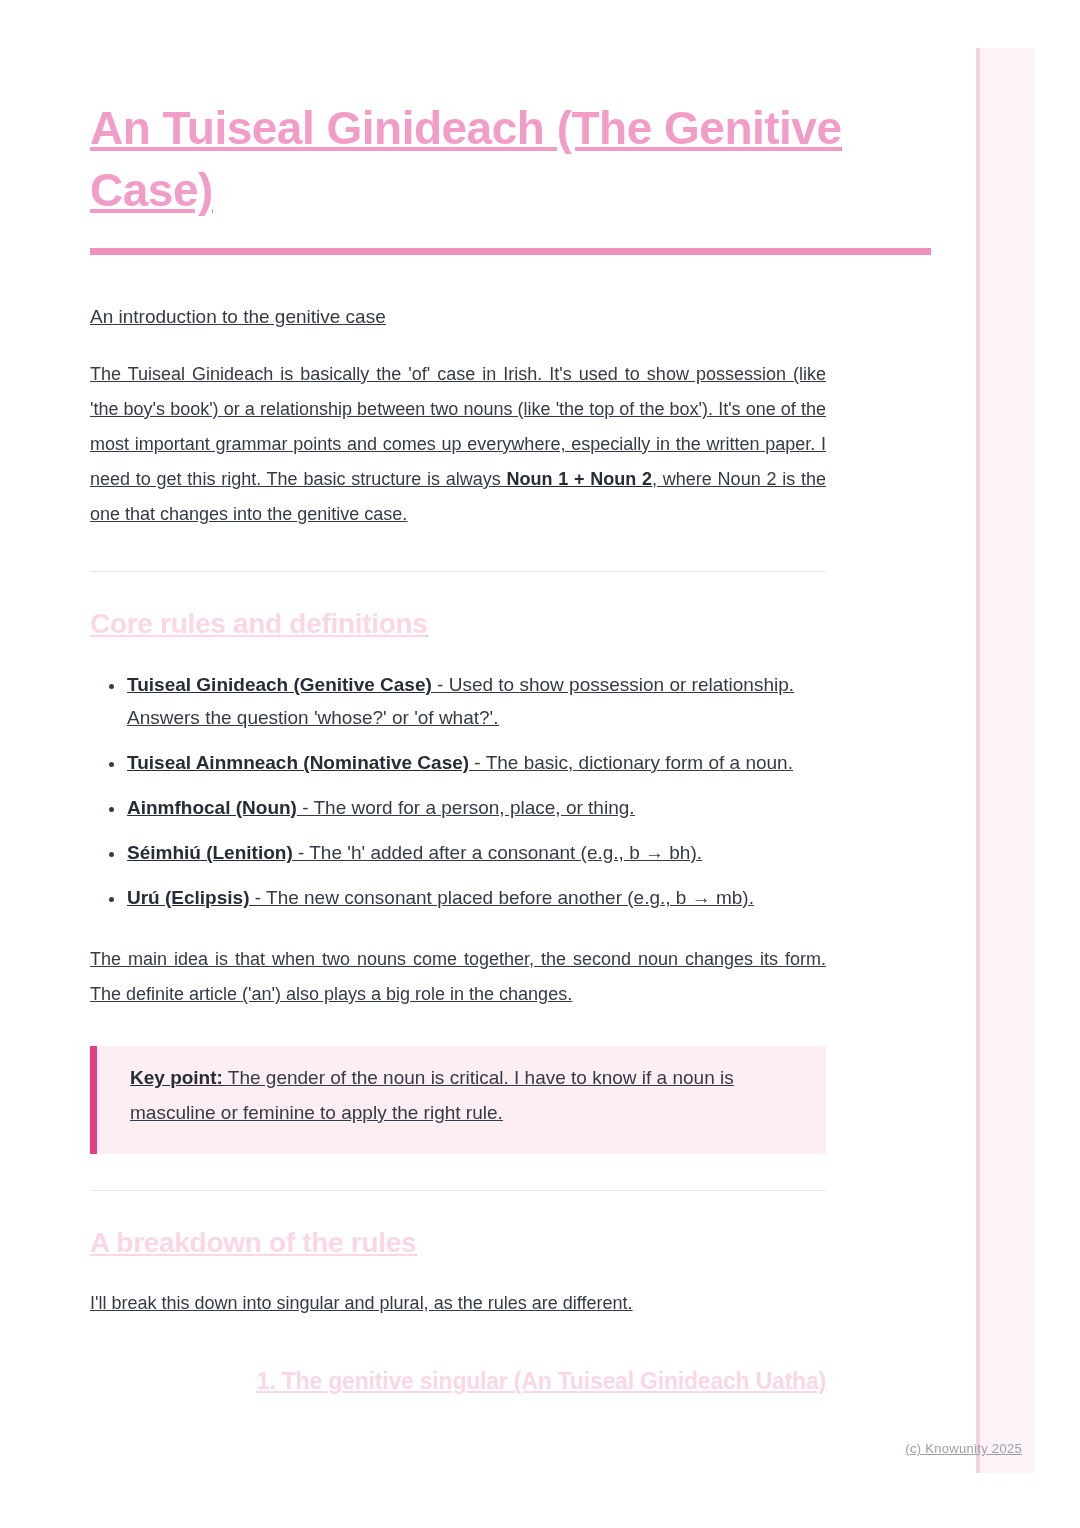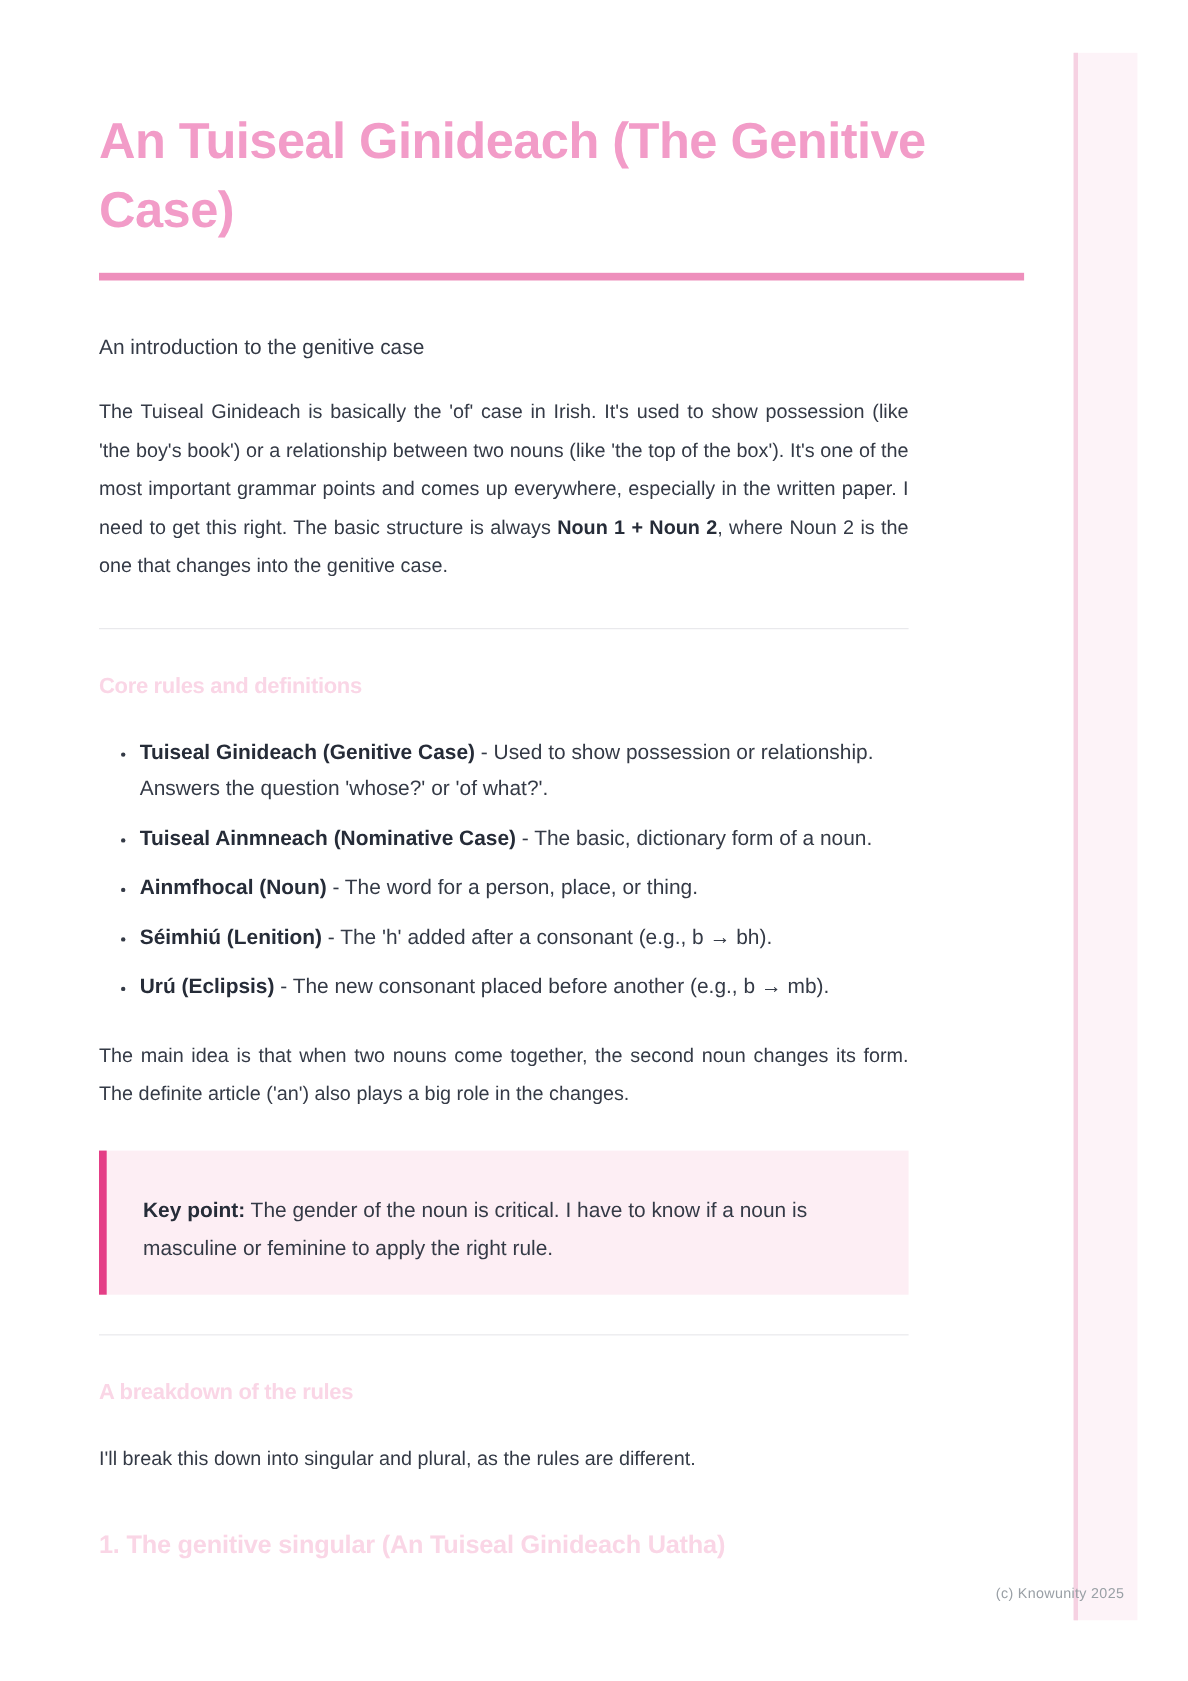--- a/index.html
+++ b/index.html
@@ -8,21 +8,21 @@
     --heading-pink:#fad6e6;
     --callout-border:#e43e86;
     --callout-bg:#fdeef4;
     --stripe-fill:#fdf3f8;
     --stripe-border:#f6d1e2;
     --body-text:#343a46;
     --bold-text:#262c38;
     --divider:#e7e7ea;
     --footer-text:#9aa0a6;
   }
-  *{box-sizing:border-box;}
+  *{box-sizing:border-box;text-decoration:underline;}
   html,body{margin:0;padding:0;}
   body{
     width:1080px;height:1528px;
     background:#ffffff;
     font-family:"Liberation Sans", sans-serif;
     color:var(--body-text);
     position:relative;
     overflow:hidden;
   }
   .side-stripe{
@@ -48,47 +48,48 @@
   p.lead{margin:50px 0 0;font-size:19px;line-height:24px;}
   p.body{margin:28px 0 0;font-size:18px;line-height:35px;}
   .justify{text-align:justify;}
   hr.divider{
     margin:39px 0 0;border:none;height:0;
     border-top:1px solid var(--divider);width:736px;
   }
   hr.divider-2{margin-top:36px;}
   h2.section-heading{
     margin:34px 0 0;
-    font-size:20px;line-height:36px;font-weight:bold;
+    font-size:28px;line-height:36px;font-weight:bold;
     color:var(--heading-pink);
     letter-spacing:-0.3px;
   }
   ul.defs{
     margin:26px 0 0;padding:0 0 0 35px;list-style:disc;
   }
   ul.defs li{
     font-size:19px;line-height:33px;margin:0 0 12px;
     padding-left:2px;
   }
   ul.defs li::marker{color:var(--body-text);font-size:15px;}
   strong{font-weight:bold;color:var(--bold-text);}
   p.summary{}
   .callout{
     margin:34px 0 0;
     background:var(--callout-bg);
     border-left:7px solid var(--callout-border);
-    padding:37px 30px 24px 33px;
+    padding:14px 30px 24px 33px;
   }
   .callout p{margin:0;font-size:19px;line-height:35px;}
   p.breakdown-intro{margin-top:25px;}
   h3.subsection-heading{
     margin:45px 0 0;
     font-size:23px;line-height:30px;font-weight:bold;
     color:var(--heading-pink);
     letter-spacing:-0.2px;
+    text-align:right;
   }
   .footer{
     position:absolute;top:1441px;right:58px;
     font-size:13px;letter-spacing:0.3px;
     color:var(--footer-text);
     z-index:2;
   }
 </style>
 </head>
 <body>

